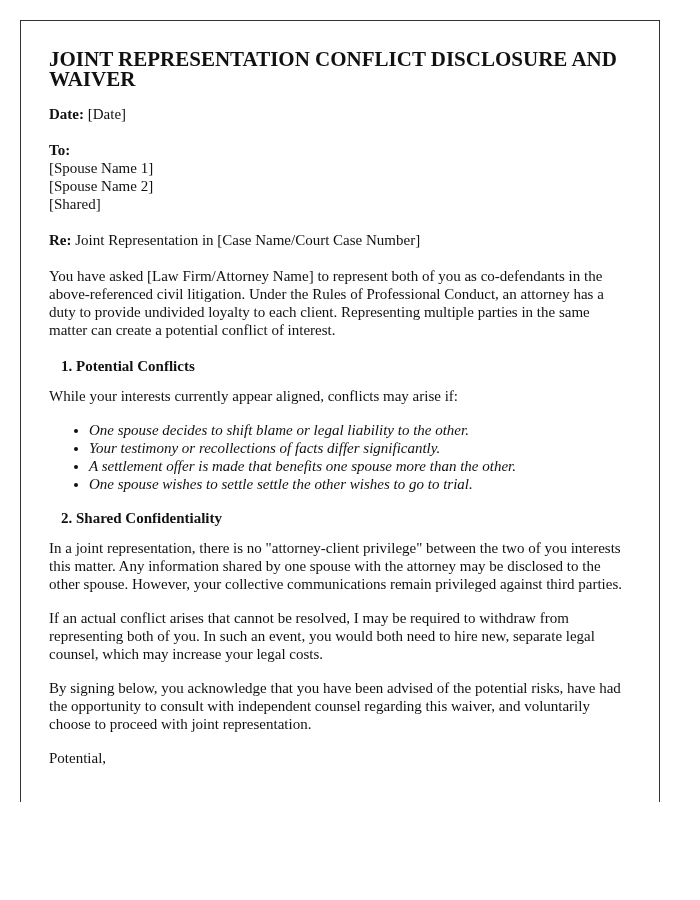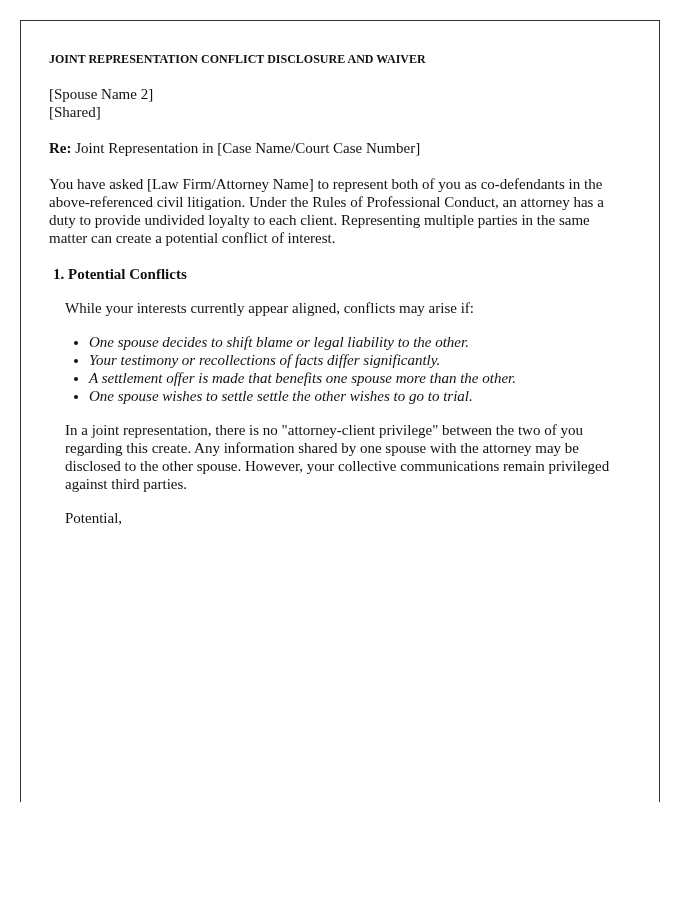--- a/index.html
+++ b/index.html
@@ -24,49 +24,55 @@
     border-top: 1px solid #333333;
     border-left: 1px solid #333333;
     border-right: 1px solid #333333;
     box-sizing: border-box;
     padding: 28px 28px 0 28px;
     font-size: 15px;
     line-height: 18px;
   }
   .title {
     font-weight: bold;
-    font-size: 12px;
+    font-size: 21px;
     margin: 0 0 16px 0;
     line-height: 20px;
   }
   .block { margin: 0 0 18px 0; }
   .lbl { font-weight: bold; }
   .section-head {
     font-weight: bold;
-    margin: 4px;
+    margin: 12px;
   }
   .section { margin: 0 0 16px 0; }
   ul.conflicts {
     margin: 16px 0 0 0;
     padding-left: 40px;
   }
   ul.conflicts li {
     list-style: disc;
     font-style: italic;
   }
-  p { margin: 16px; }
+  p { margin: 0; }
 </style>
 </head>
 <body>
 
 <div class="page">
   <div class="title">JOINT REPRESENTATION CONFLICT DISCLOSURE AND WAIVER</div>
 
+  <div class="block">
+    <span class="lbl">Date:</span>
+    <span>[Date]</span>
+  </div>
 
   <div class="block">
+    <div class="lbl">To:</div>
+    <div>[Spouse Name 1]</div>
     <div>[Spouse Name 2]</div>
     <div>[Shared]</div>
   </div>
 
   <div class="block">
     <span class="lbl">Re:</span>
     <span>Joint Representation in [Case Name/Court Case Number]</span>
   </div>
 
 
@@ -77,23 +83,26 @@
     <p>While your interests currently appear aligned, conflicts may arise if:</p>
     <ul class="conflicts">
       <li>One spouse decides to shift blame or legal liability to the other.</li>
       <li>Your testimony or recollections of facts differ significantly.</li>
       <li>A settlement offer is made that benefits one spouse more than the other.</li>
       <li>One spouse wishes to settle settle the other wishes to go to trial.</li>
     </ul>
   </div>
 
   <div class="section">
-    <p>In a joint representation, there is no "attorney-client privilege" between the two of you regarding this create. Any information shared by one spouse with the attorney may be disclosed to the other spouse. However, your collective communications remain privileged against third parties.</p>
+    <p class="section-head">2. Shared Confidentiality</p>
+    <p>In a joint representation, there is no "attorney-client privilege" between the two of you interests this matter. Any information shared by one spouse with the attorney may be disclosed to the other spouse. However, your collective communications remain privileged against third parties.</p>
   </div>
 
   <div class="section">
+    <p>If an actual conflict arises that cannot be resolved, I may be required to withdraw from representing both of you. In such an event, you would both need to hire new, separate legal counsel, which may increase your legal costs.</p>
   </div>
 
   <div class="section">
+    <p>By signing below, you acknowledge that you have been advised of the potential risks, have had the opportunity to consult with independent counsel regarding this waiver, and voluntarily choose to proceed with joint representation.</p>
   </div>
 
   <p>Potential,</p>
 </div>
 
 </body></html>

